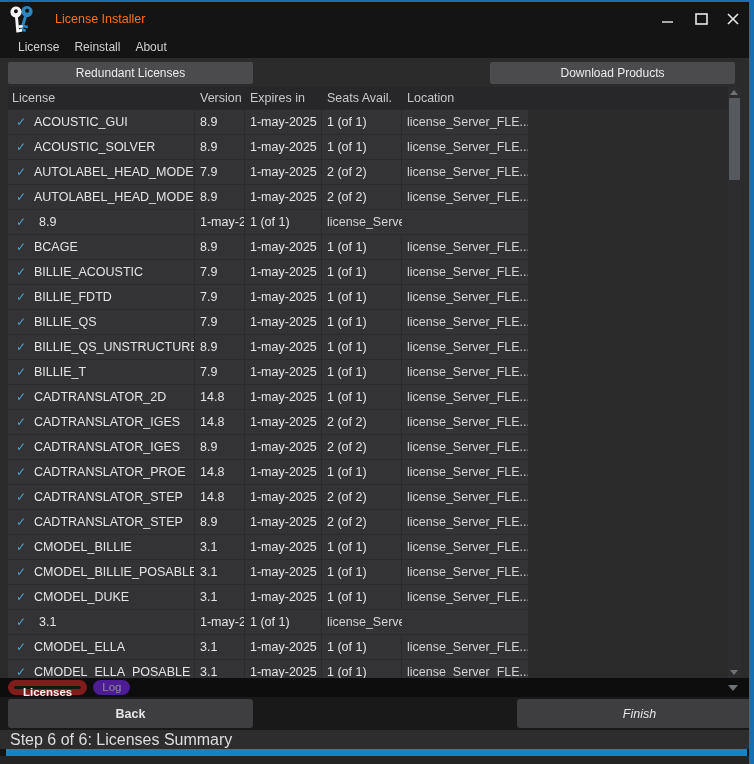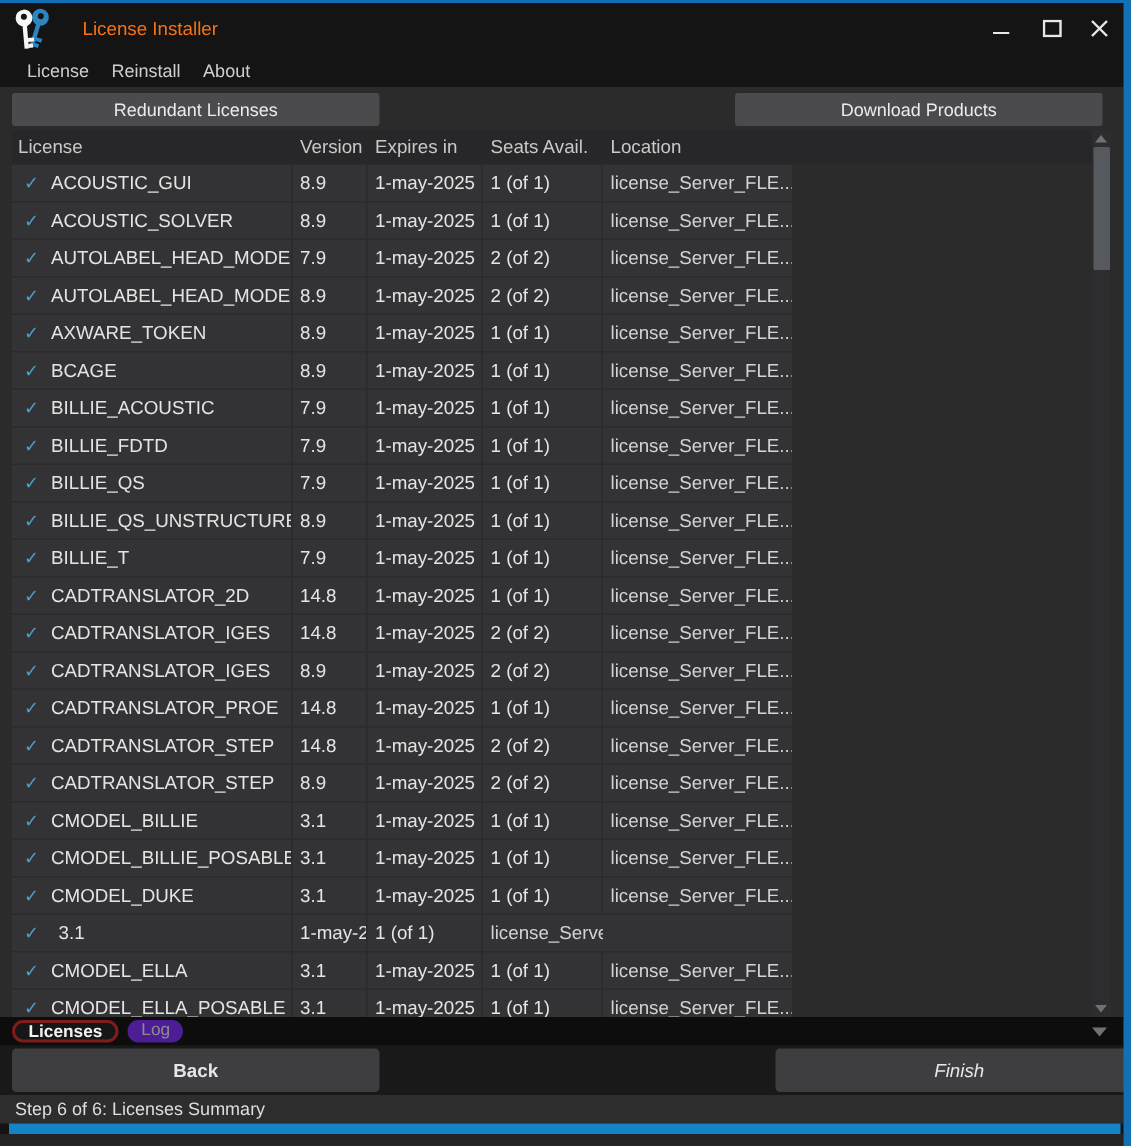--- a/index.html
+++ b/index.html
@@ -46,33 +46,33 @@
 
   
   .scrollbar{position:absolute;right:0;top:0;width:13px;height:591px;background:#2d2d30;}
   .sb-up{position:absolute;left:2px;top:3px;width:0;height:0;border-left:4.5px solid transparent;border-right:4.5px solid transparent;border-bottom:5px solid #6f7275;}
   .sb-down{position:absolute;left:2px;bottom:3px;width:0;height:0;border-left:4.5px solid transparent;border-right:4.5px solid transparent;border-top:5px solid #6f7275;}
   .sb-thumb{position:absolute;left:1px;top:11px;width:11px;height:82px;background:#56595d;border-radius:1px;}
 
   
   .strip{position:absolute;left:0;top:676px;width:749px;height:19px;background:#0d0d0d;display:flex;align-items:center;padding-left:8px;gap:6px;box-sizing:border-box;}
   .pill{height:15px;line-height:15px;border-radius:8px;padding:0 9px;font-size:11.5px;box-sizing:border-box;}
-  .pill-active{border:2px solid #7f1d1d;color:#f2f2f2;font-weight:bold;background:#161616;line-height:13px;}
+  .pill-active{border:6px solid #7f1d1d;color:#f2f2f2;font-weight:bold;background:#161616;line-height:13px;}
   .pill-idle{background:#4c1d95;color:#8d8d8d;}
   .strip-chevron{position:absolute;left:728px;top:7px;width:0;height:0;border-left:5px solid transparent;border-right:5px solid transparent;border-top:6px solid #6f7275;}
 
   
   .bottombar{position:absolute;left:0;top:695px;width:749px;height:33px;background:#191919;}
   .navbtn{position:absolute;top:2px;width:245px;height:29px;background:#3e3e41;border-radius:3px;
           color:#e6e6e6;font-size:12.5px;display:flex;align-items:center;justify-content:center;}
   .btn-back{left:8px;font-weight:bold;} .btn-finish{left:517px;font-style:italic;}
 
   
   .statusbar{position:absolute;left:0;top:728px;width:749px;height:19px;background:#2d2d2d;}
-  .status-text{position:absolute;left:10px;top:0;height:19px;line-height:19px;font-size:12px;color:#dedede;}
+  .status-text{position:absolute;left:10px;top:0;height:19px;line-height:19px;font-size:16px;color:#dedede;}
   .progress{position:absolute;left:6px;top:747px;width:741px;height:7px;background:var(--accent-blue);}
   .bottompad{position:absolute;left:0;top:754px;width:749px;height:10px;background:#242424;}
 </style>
 </head>
 <body>
 
 <div class="window">
   <div class="edge-right"></div>
 
   <div class="titlebar">
@@ -158,21 +158,20 @@
           <div class="trow">
     <div class="td td-check"><span class="check">✓</span></div>
     <div class="td td-license">AUTOLABEL_HEAD_MODEL</div>
     <div class="td td-version">8.9</div>
     <div class="td td-expires">1-may-2025</div>
     <div class="td td-seats">2 (of 2)</div>
     <div class="td td-location">license_Server_FLE...</div>
   </div>
           <div class="trow">
     <div class="td td-check"><span class="check">✓</span></div>
-    <div class="td td-license">AXWARE_TOKEN</div>
     <div class="td td-version">8.9</div>
     <div class="td td-expires">1-may-2025</div>
     <div class="td td-seats">1 (of 1)</div>
     <div class="td td-location">license_Server_FLE...</div>
   </div>
           <div class="trow">
     <div class="td td-check"><span class="check">✓</span></div>
     <div class="td td-license">BCAGE</div>
     <div class="td td-version">8.9</div>
     <div class="td td-expires">1-may-2025</div>

